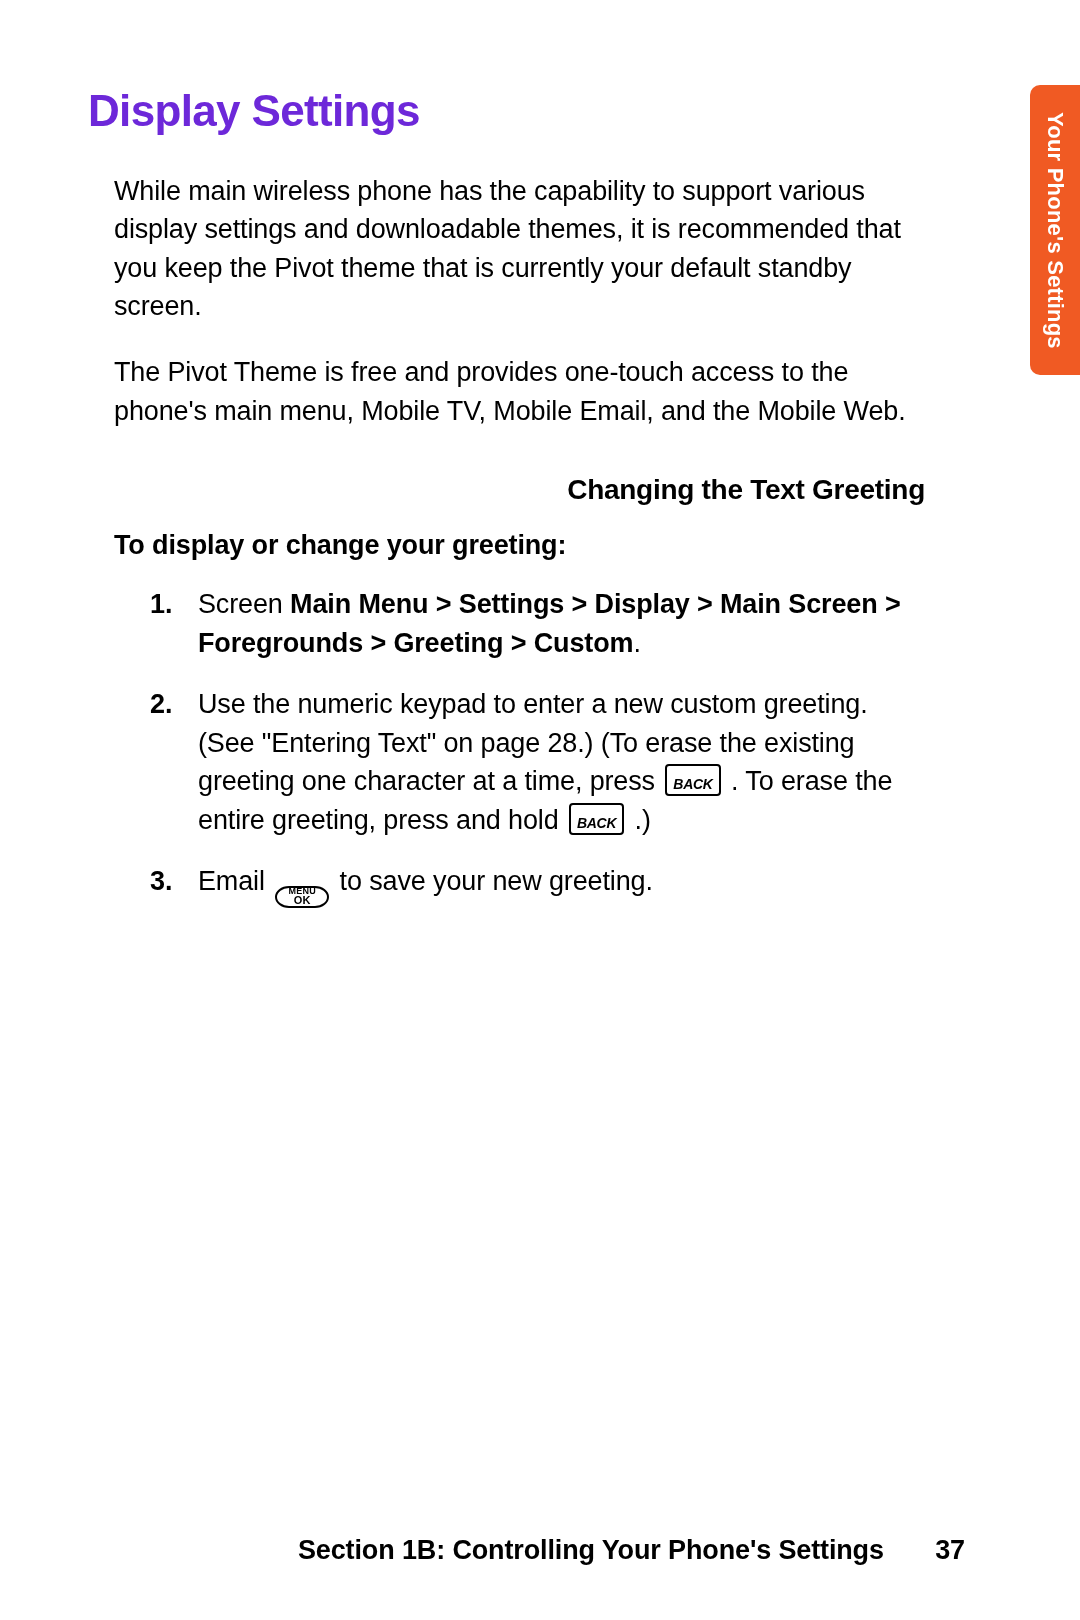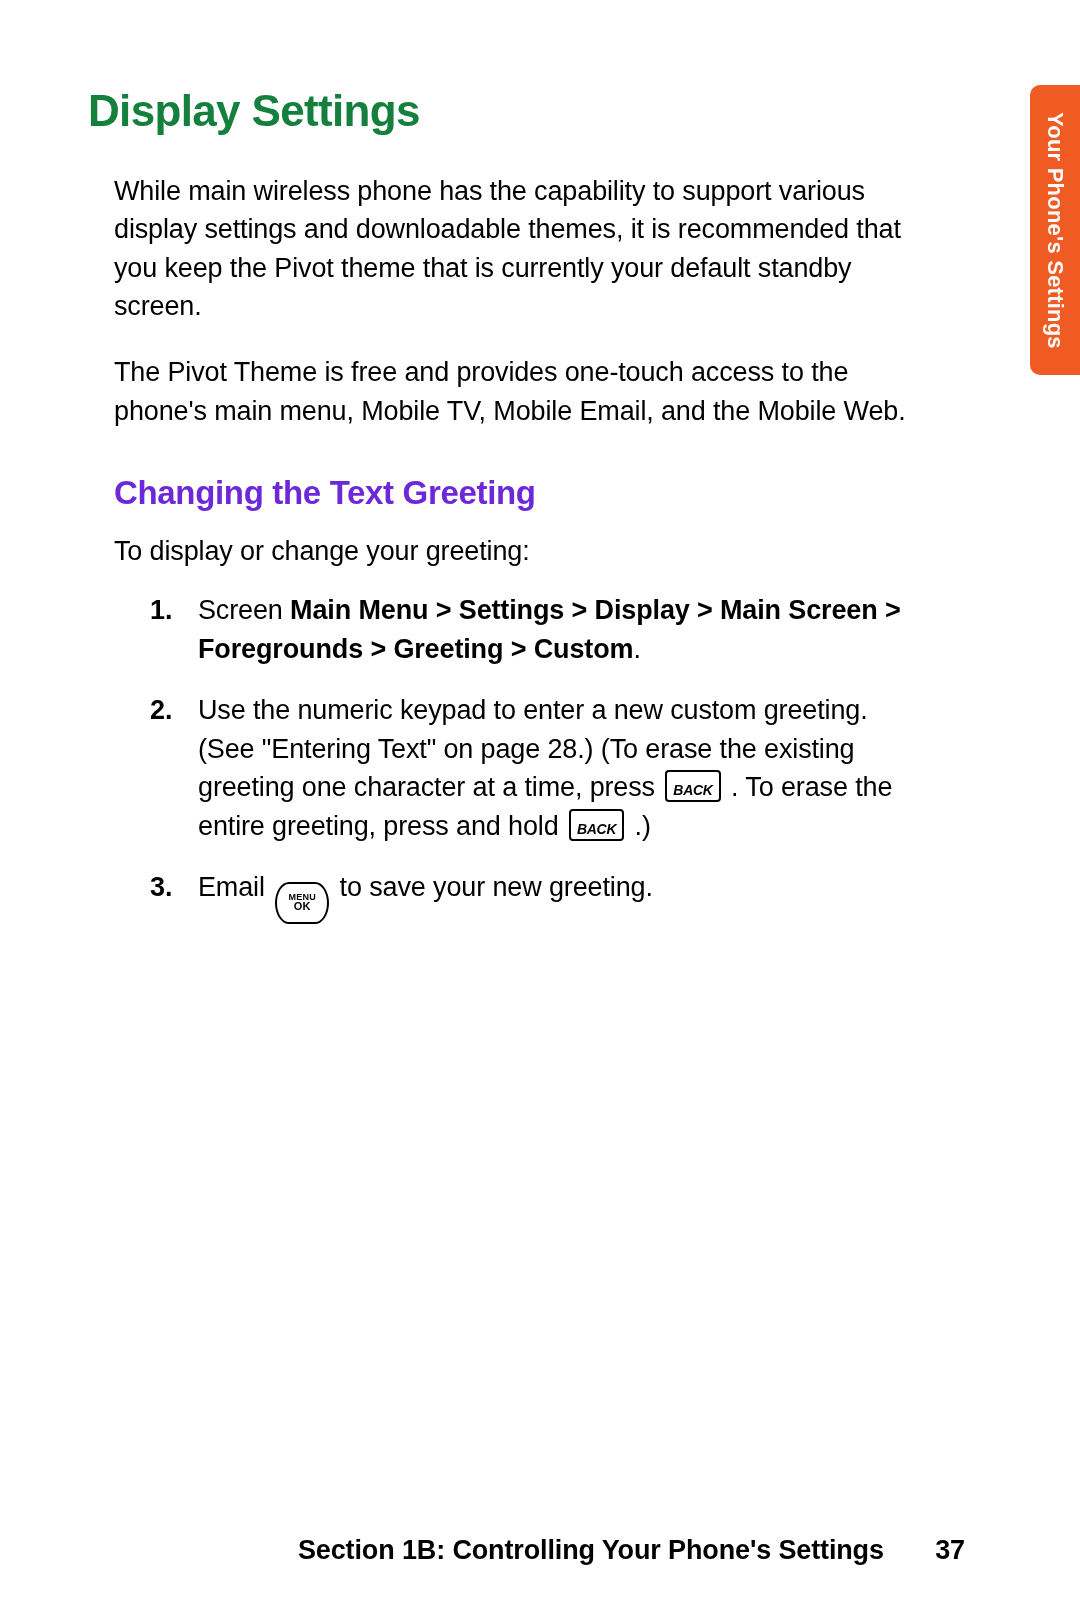--- a/index.html
+++ b/index.html
@@ -31,47 +31,48 @@
       justify-content: center;
     }
     .side-tab .label {
       writing-mode: vertical-rl;
       color: #fff;
       font-weight: bold;
       font-size: 22px;
       letter-spacing: 0.01em;
     }
     h1.page-title {
-      color: #15803d;
+      color: #6d28d9;
       font-size: 44px;
       font-weight: bold;
       margin-bottom: 36px;
       letter-spacing: -0.015em;
     }
     .body-block {
       padding-left: 26px;
       padding-right: 40px;
     }
     p.body {
       font-size: 27px;
       line-height: 1.42;
       margin-bottom: 28px;
       letter-spacing: -0.005em;
     }
     h2.section-title {
-      font-size: 33px;
+      font-size: 28px;
       font-weight: bold;
-      color: #6d28d9;
+      color: #000000;
       margin-top: 44px;
       margin-bottom: 24px;
       letter-spacing: -0.01em;
+      text-align: right;
     }
     .step-head {
       font-size: 27px;
-      font-weight: normal;
+      font-weight: bold;
       margin-top: 8px;
       margin-bottom: 24px;
       letter-spacing: -0.005em;
     }
     ol.steps {
       list-style: none;
       padding-left: 36px;
     }
     ol.steps li {
       position: relative;
@@ -104,21 +105,21 @@
       letter-spacing: -0.02em;
     }
     .key-ok {
       display: inline-flex;
       flex-direction: column;
       align-items: center;
       justify-content: center;
       border: 2px solid #000;
       border-radius: 14px / 50%;
       min-width: 54px;
-      height: 42px;
+      height: 22px;
       padding: 0 8px;
       margin: 0 3px;
       vertical-align: -4px;
       line-height: 0.85;
     }
     .key-ok .line1 { font-size: 9px; font-weight: bold; letter-spacing: 0.02em; }
     .key-ok .line2 { font-size: 11px; font-weight: bold; letter-spacing: 0.02em; }
     .footer {
       position: absolute;
       bottom: 54px;

